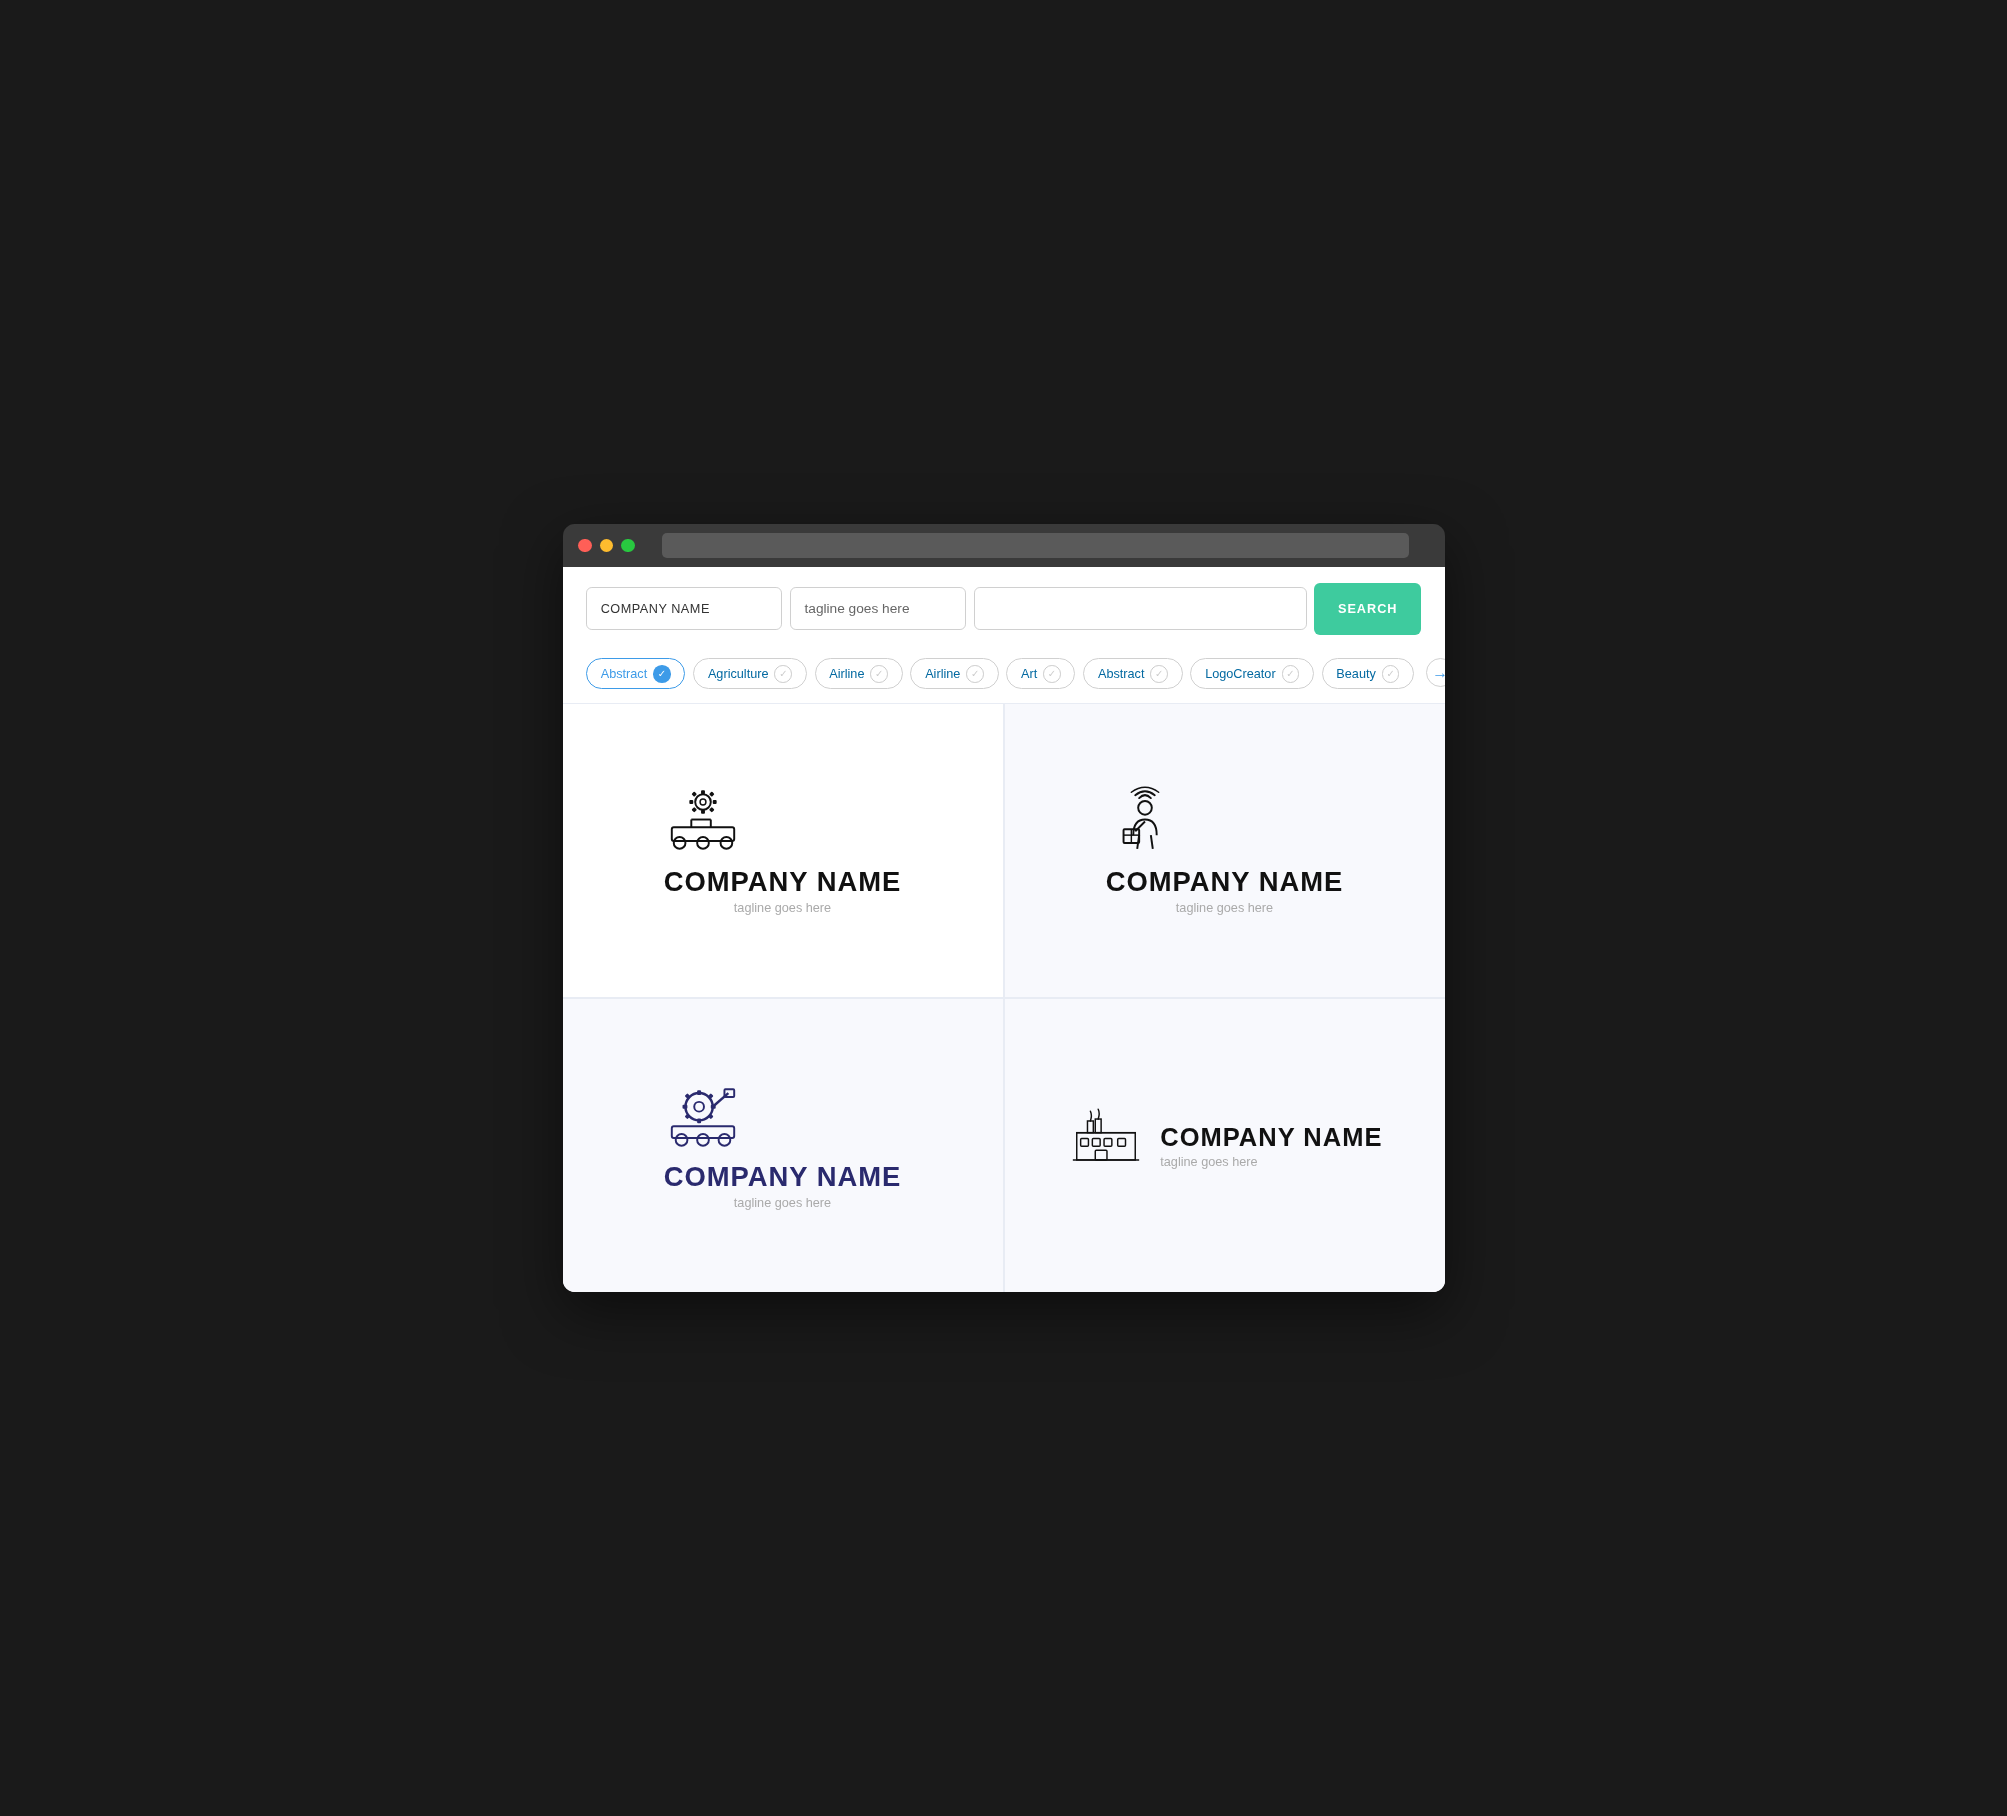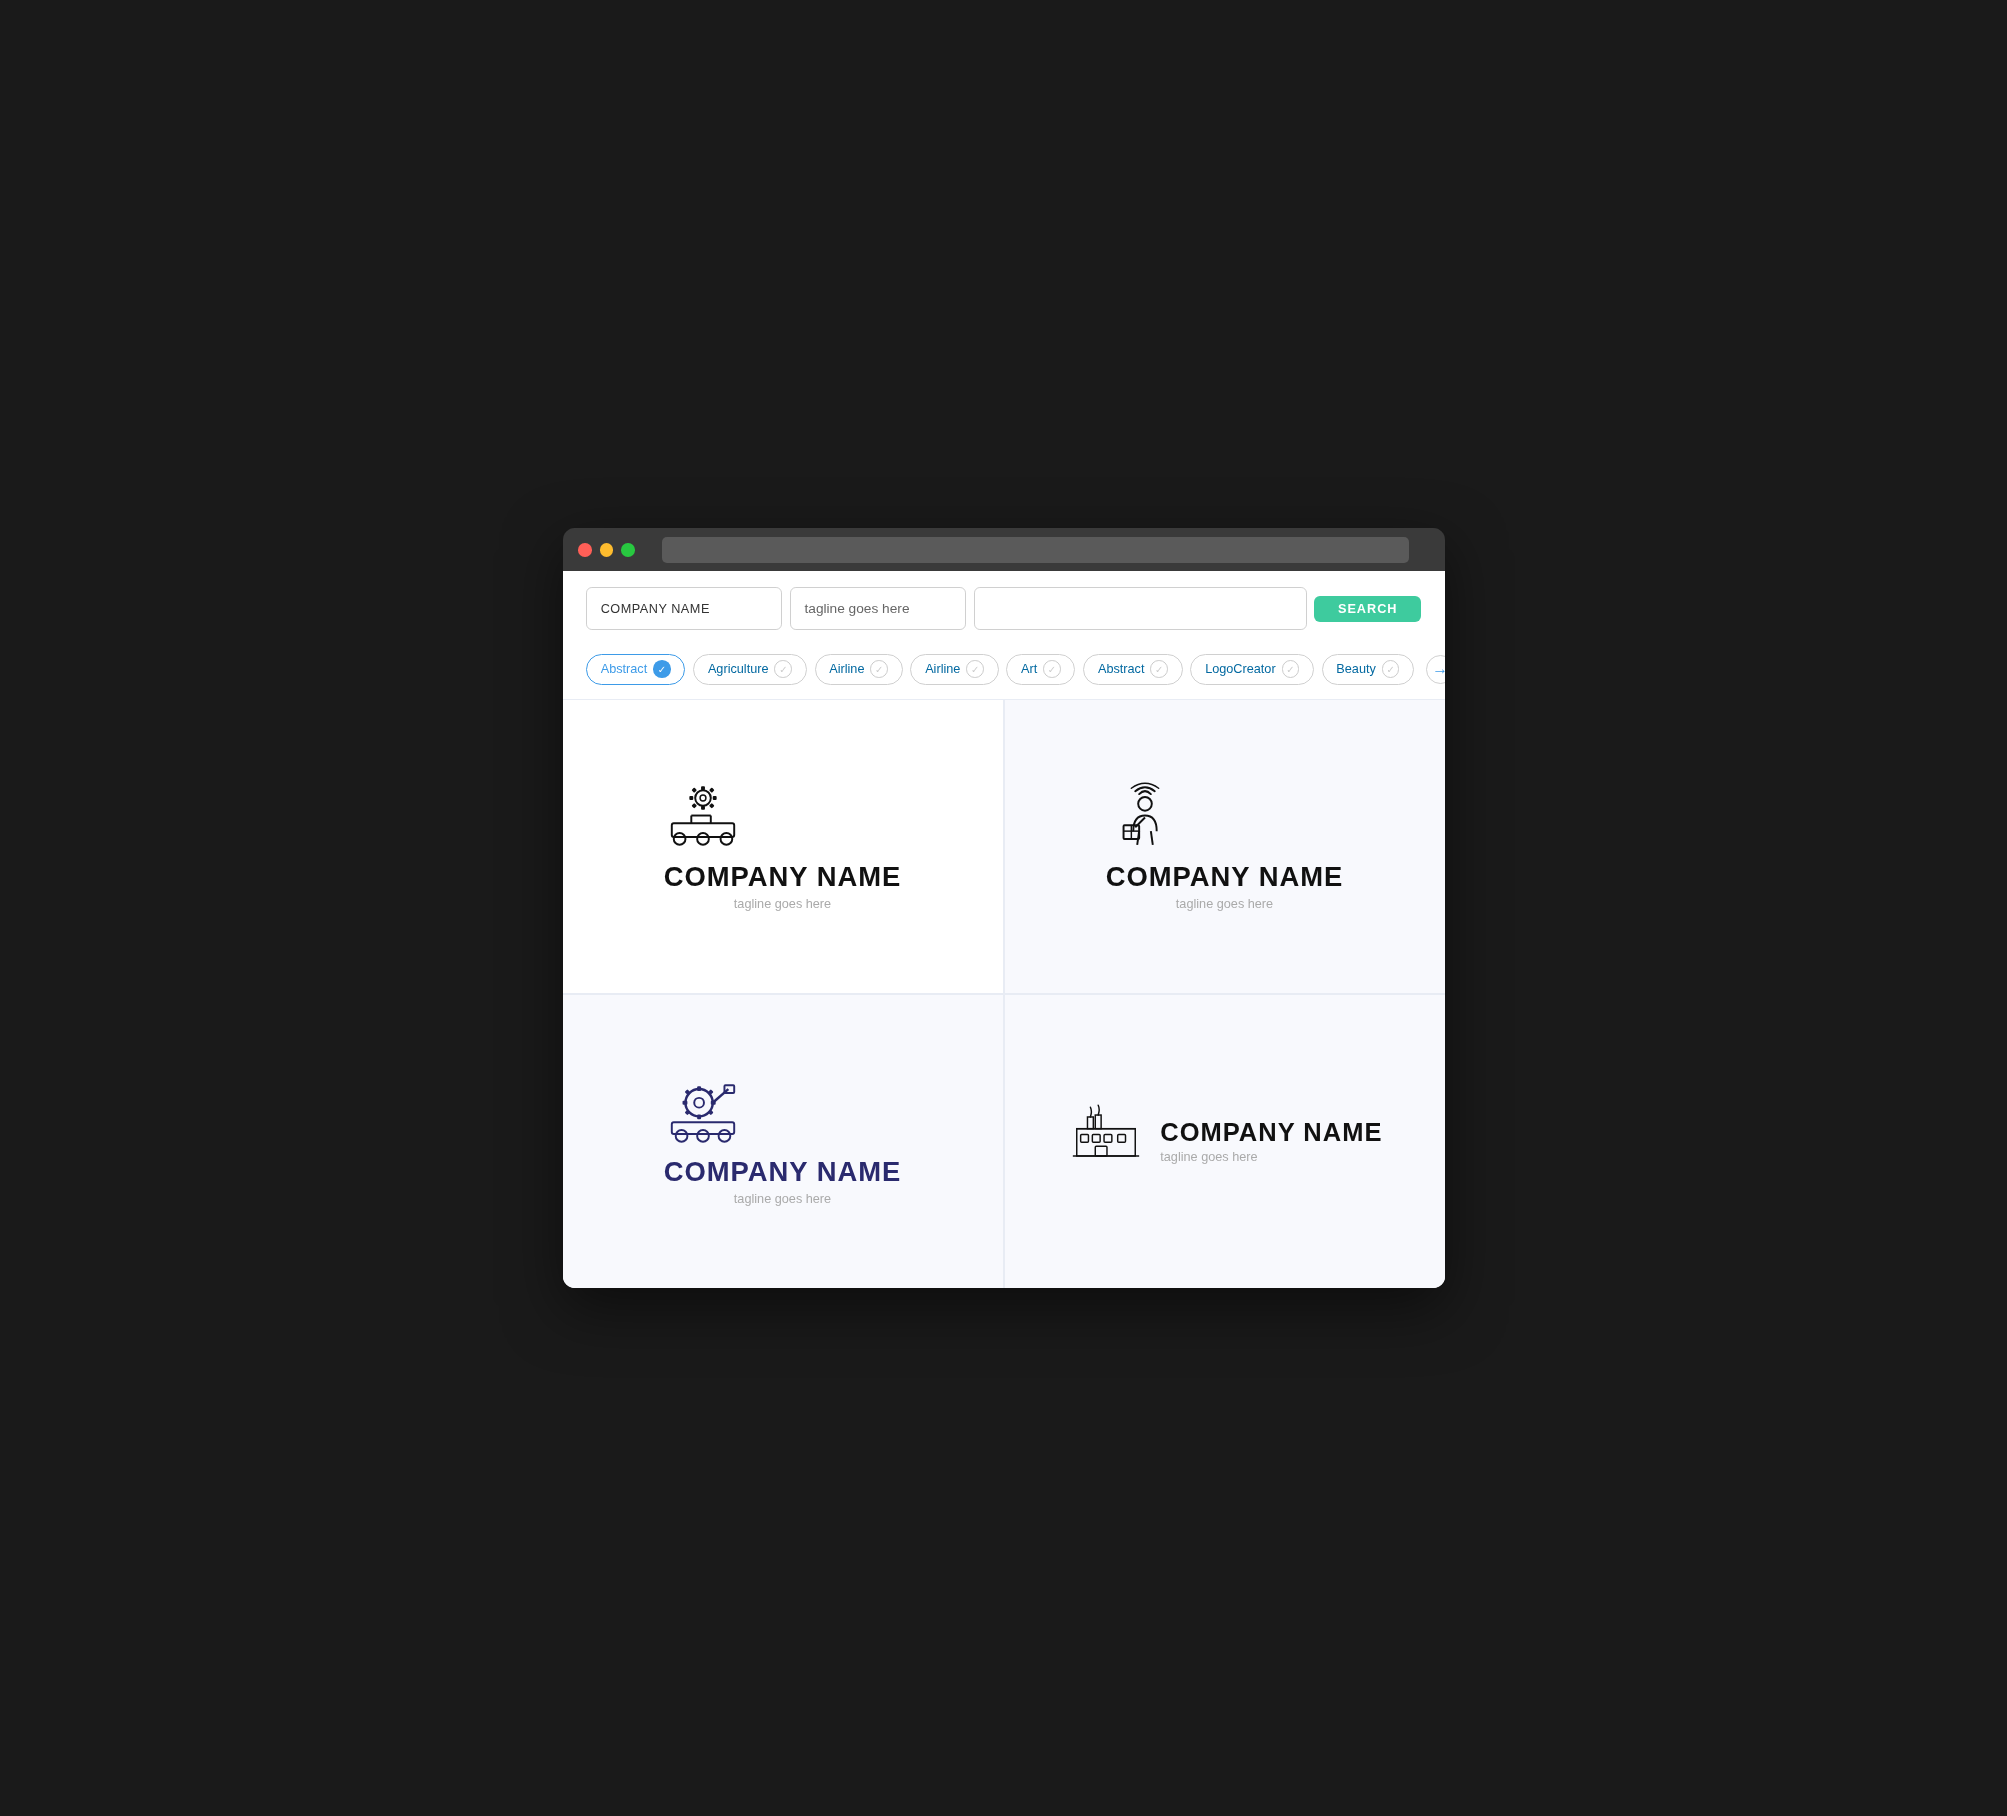--- a/index.html
+++ b/index.html
@@ -90,36 +90,36 @@
     .search-input.tagline {
       width: 176px;
       color: #666;
     }
 
     .search-input.extra {
       flex: 1;
     }
 
     .search-button {
-      height: 26px;
+      height: 52px;
       padding: 0 23.5px;
       background: #3ecb9e;
       color: white;
       border: none;
       border-radius: 5.9px;
       font-size: 12.7px;
       font-weight: 700;
       letter-spacing: 1px;
       cursor: pointer;
       text-transform: uppercase;
     }
 
     .categories-bar {
       display: flex;
-      align-items: center;
+      align-items: flex-start;
       padding: 7.8px 23.5px 13.7px 23.5px;
       gap: 7.8px;
       flex-wrap: nowrap;
       overflow: hidden;
     }
 
     .category-chip {
       display: flex;
       align-items: center;
       gap: 5.9px;

